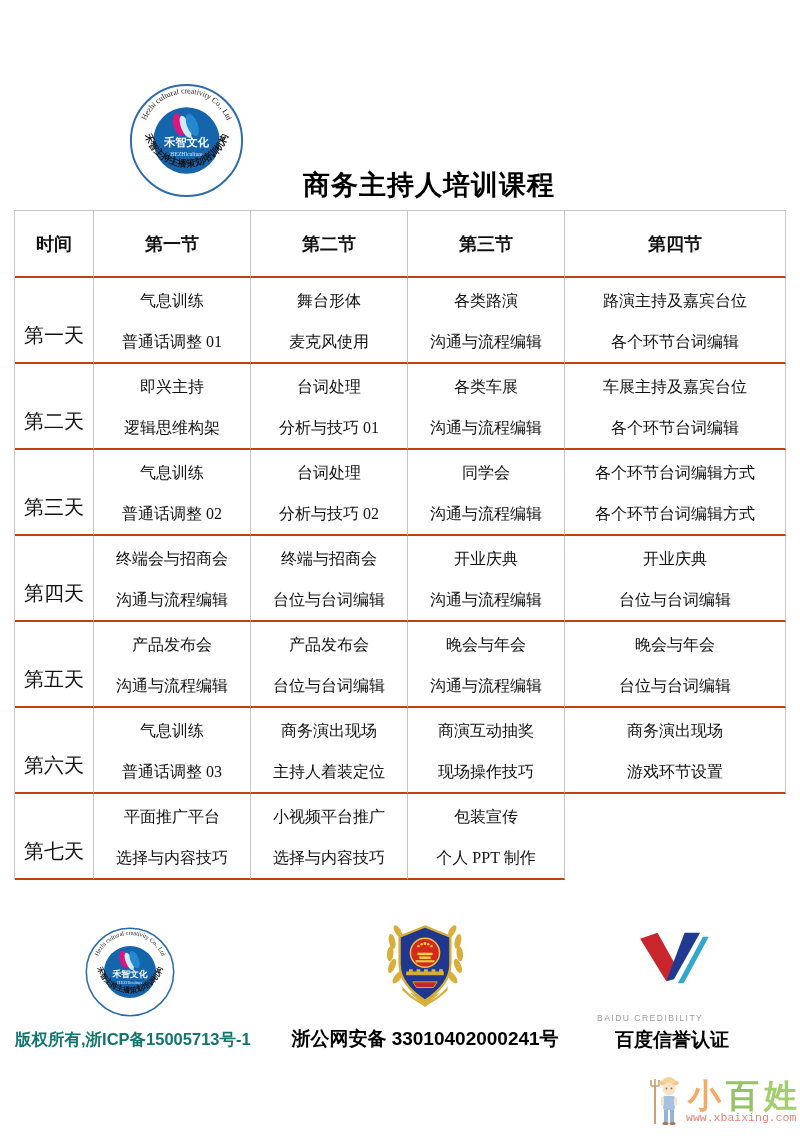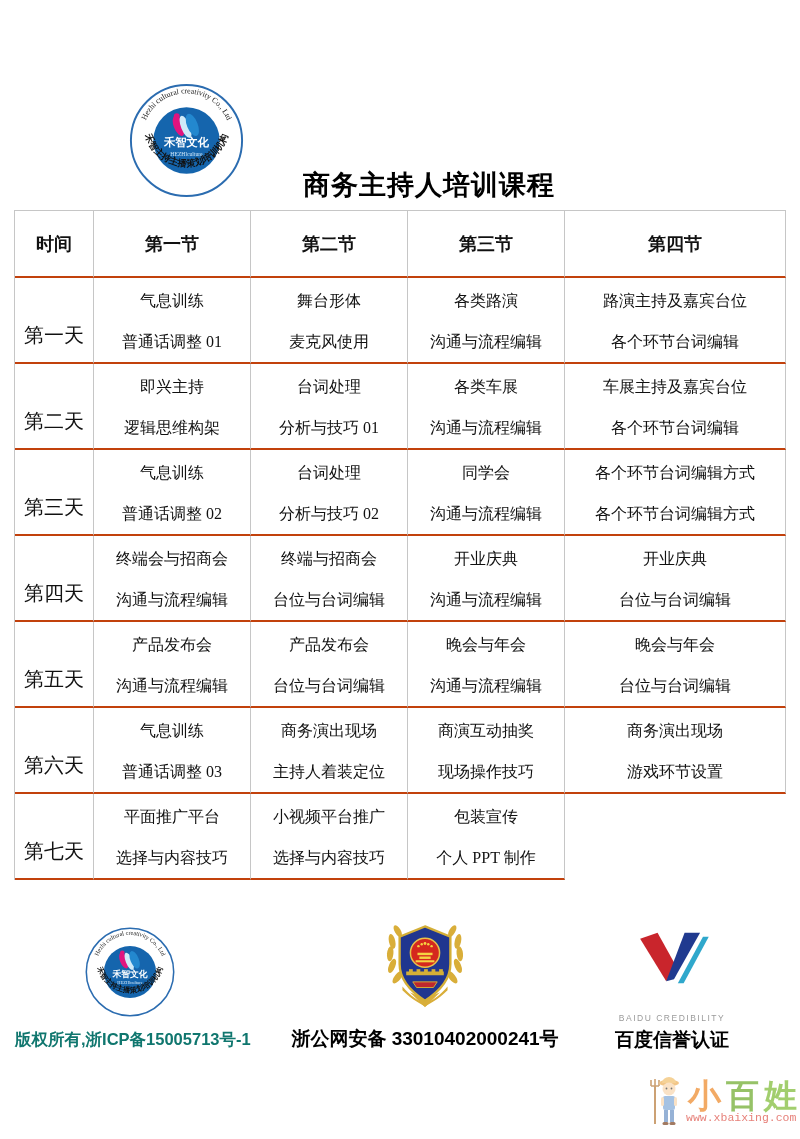--- a/index.html
+++ b/index.html
@@ -20,21 +20,21 @@
   .th { height:67px; display:flex; align-items:center; justify-content:center; font-size:18px; font-weight:bold; }
   .day { height:86px; display:flex; align-items:flex-end; justify-content:center; padding-bottom:13px; font-size:20px; }
   .course { height:86px; display:flex; flex-direction:column; justify-content:space-between; padding:15px 2px 12px; line-height:1; }
 
   
   .icp-text { position:absolute; left:15px; top:1029px; font-family:"Liberation Sans", sans-serif; font-weight:bold; font-size:16.5px; letter-spacing:0; color:#0f766e; }
   .police-badge { position:absolute; left:378px; top:916px; width:94px; height:96px; }
   .police-text { position:absolute; left:285px; top:1026px; width:280px; text-align:center; font-family:"Liberation Sans", sans-serif; font-weight:bold; font-size:19px; color:#000; }
   .baidu-logo { position:absolute; left:634px; top:929px; width:78px; height:58px; }
   .baidu-cn { position:absolute; left:597px; top:989px; width:150px; text-align:center; font-size:20px; letter-spacing:4px; color:#8b8b8b; font-family:"Liberation Sans", sans-serif; }
-  .baidu-en { position:absolute; left:597px; top:1013px; width:150px; text-align:center; font-size:8.5px; letter-spacing:1.5px; color:#9a9a9a; font-family:"Liberation Sans", sans-serif; }
+  .baidu-en { position:absolute; left:597px; top:1013px; width:150px; font-size:8.5px; letter-spacing:1.5px; color:#9a9a9a; font-family:"Liberation Sans", sans-serif; }
   .baidu-cert { position:absolute; left:597px; top:1027px; width:150px; text-align:center; font-size:19px; font-weight:bold; color:#000; font-family:"Liberation Sans", sans-serif; }
 
   
   .wm-figure { position:absolute; left:648px; top:1074px; width:36px; height:56px; opacity:.8; }
   .wm-name { position:absolute; left:688px; top:1074px; font-size:33px; font-weight:bold; letter-spacing:5px; opacity:.8; white-space:nowrap; }
   .wm-name span:nth-child(1){ color:#f0953f; }
   .wm-name span:nth-child(2){ color:#7cb342; }
   .wm-name span:nth-child(3){ color:#8bc34a; }
   .wm-url { position:absolute; left:686px; top:1111px; font-family:"Liberation Mono", monospace; font-size:11.5px; color:#e4736b; opacity:.9;text-align:right; }
 </style>

